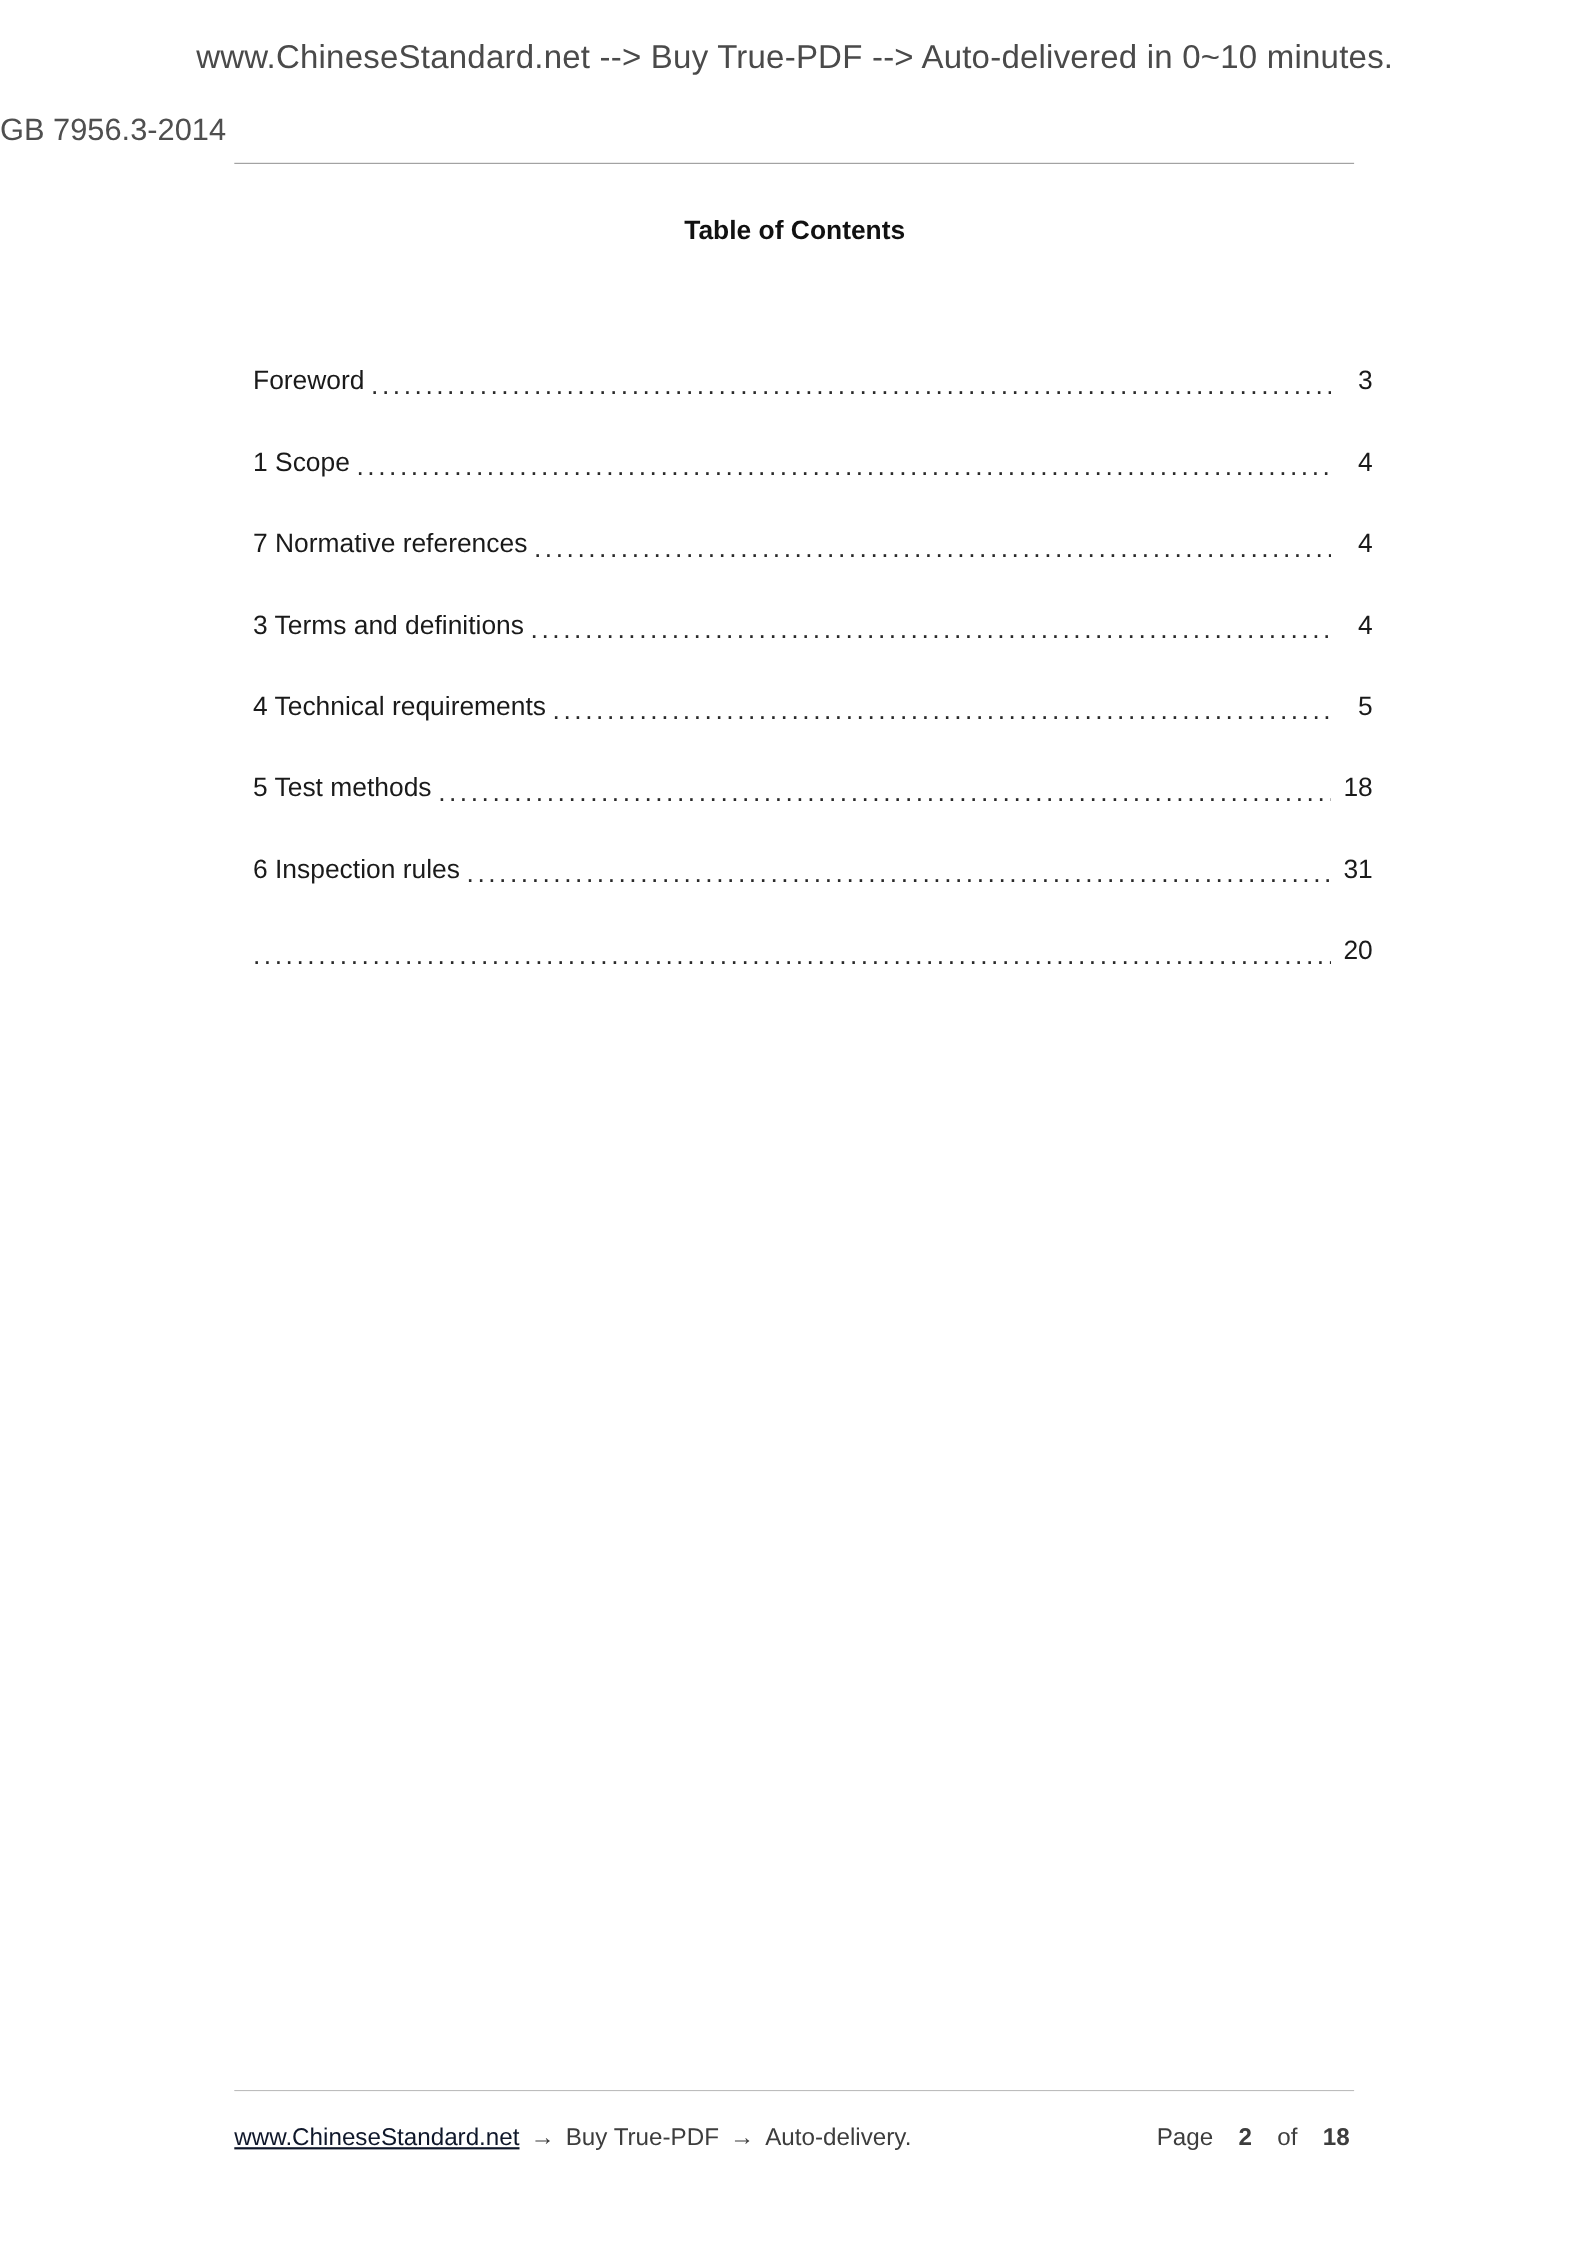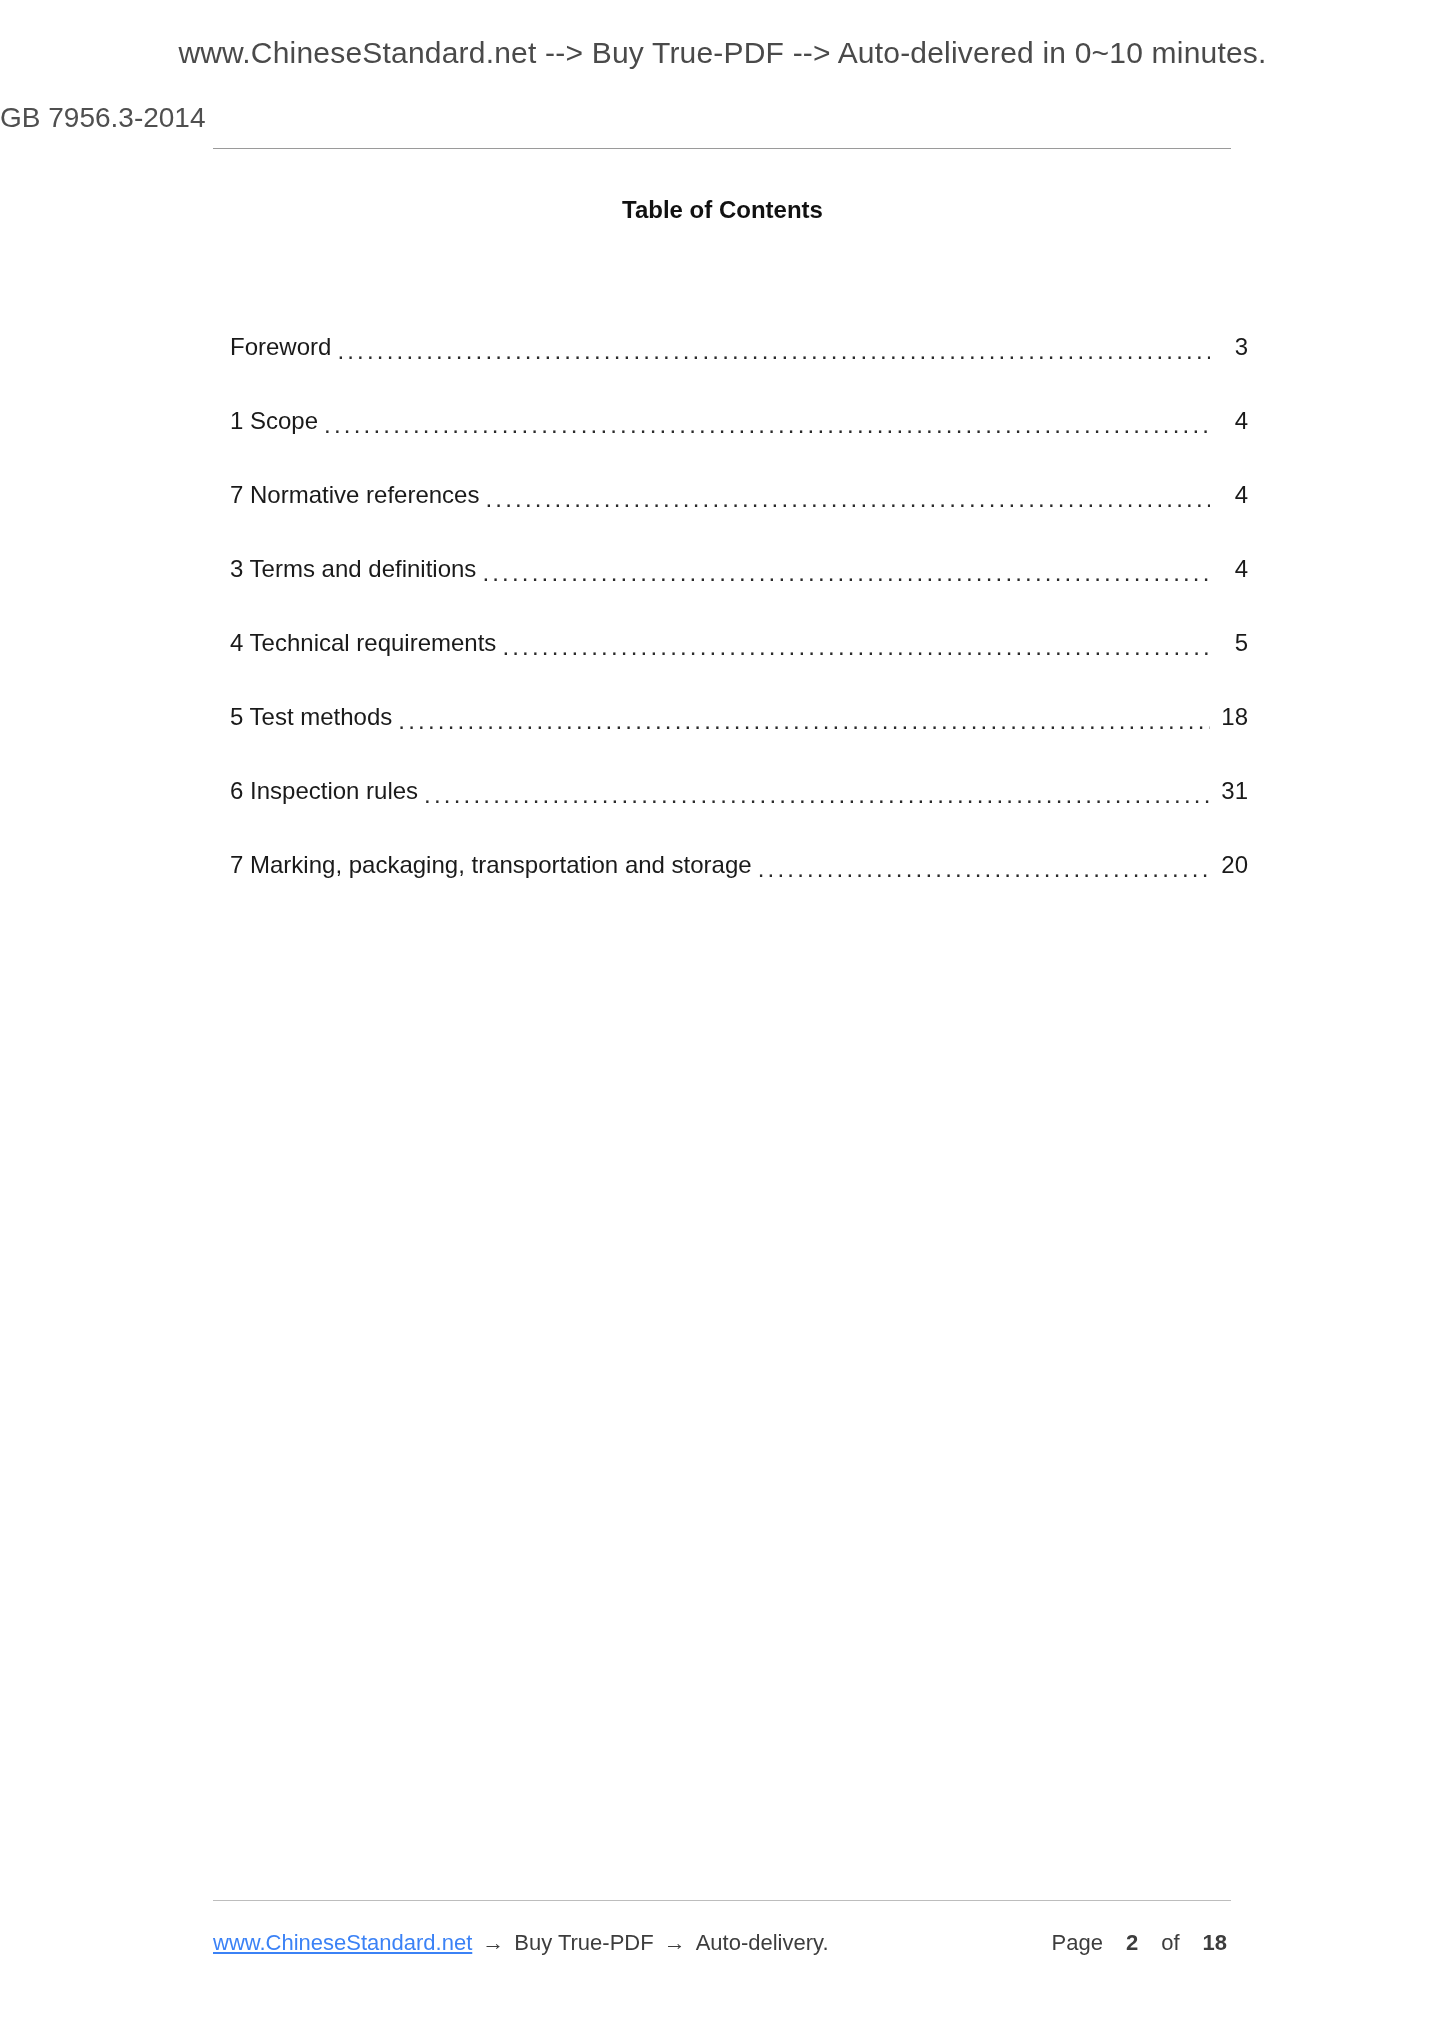--- a/index.html
+++ b/index.html
@@ -115,21 +115,21 @@
     font-size: 22px;
     color: #3d3d3d;
   }
   .footer-left {
     display: flex;
     align-items: center;
     gap: 10px;
   }
   .footer-link {
     text-decoration: underline;
-    color: #3b82f6;
+    color: #0f172a;
   }
   .arrow {
     font-size: 22px;
     color: #3d3d3d;
   }
   .footer-right {
     margin-left: auto;
     display: flex;
     align-items: center;
     gap: 23px;
@@ -190,21 +190,20 @@
       <span class="toc-page">18</span>
     </div>
 
     <div class="toc-row">
       <span class="toc-label">6 Inspection rules</span>
       <span class="toc-dots">....................................................................................................................................................</span>
       <span class="toc-page">31</span>
     </div>
 
     <div class="toc-row">
-      <span class="toc-label">7 Marking, packaging, transportation and storage</span>
       <span class="toc-dots">....................................................................................................................................................</span>
       <span class="toc-page">20</span>
     </div>
 
   </div>
 
   <div class="footer-rule"></div>
 
   <div class="footer">
     <div class="footer-left">

